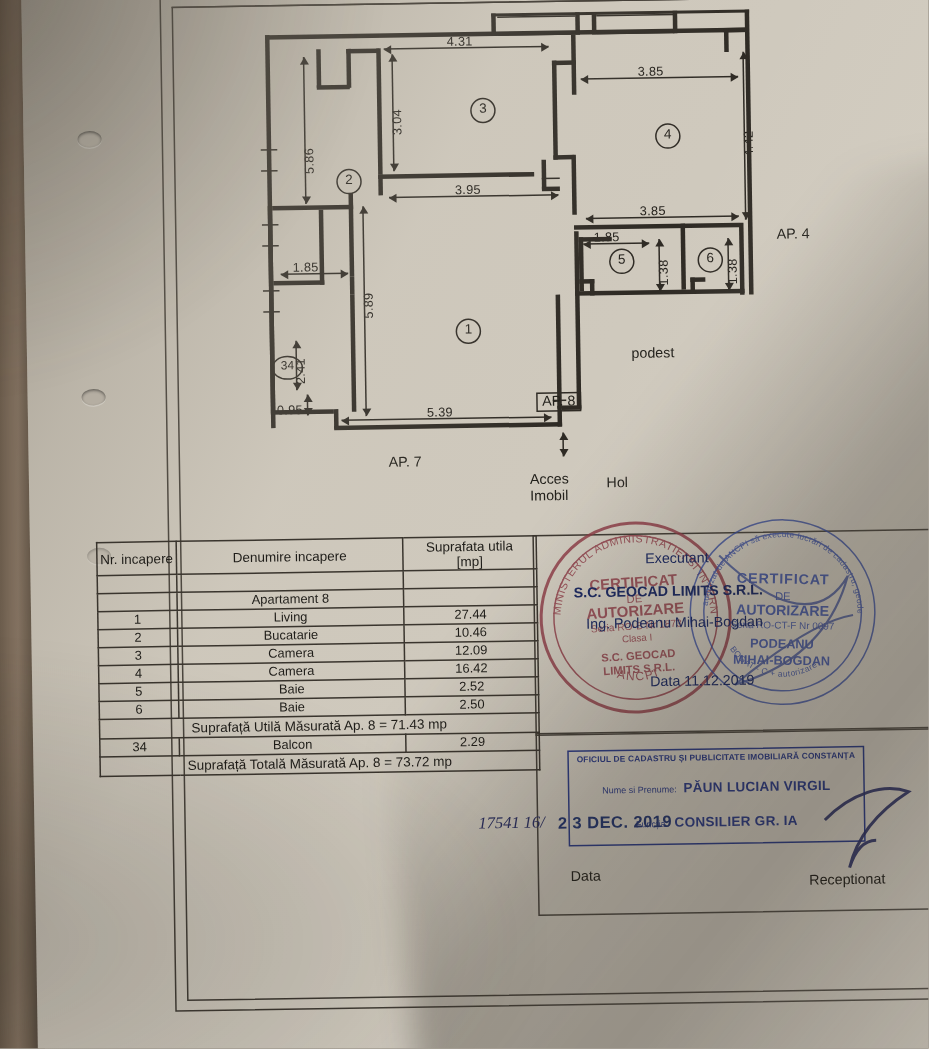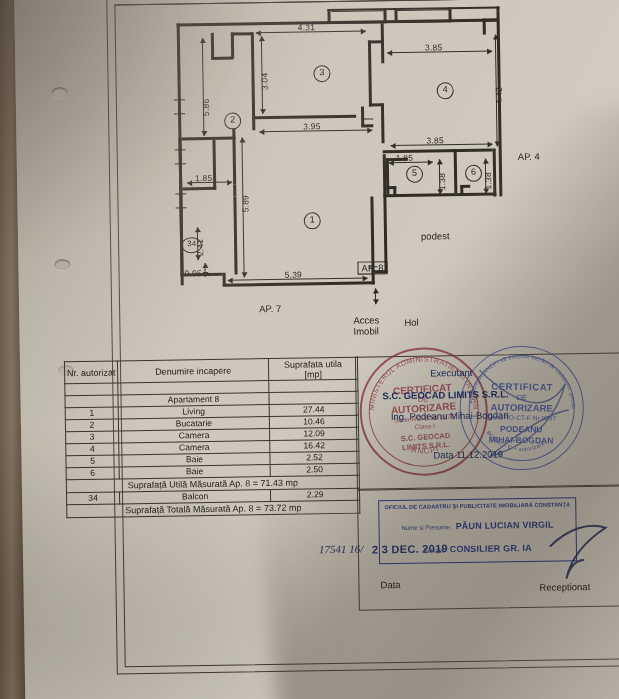--- a/index.html
+++ b/index.html
@@ -266,21 +266,21 @@
     <div class="boxlabel ink" style="left:339px;top:283px;">AP. 8</div>
     <div class="plabel ink" style="left:403px;top:253px;">podest</div>
     <div class="plabel ink" style="left:385px;top:339px;">Hol</div>
     <div class="plabel ink" style="left:334px;top:336px;">Acces</div>
     <div class="plabel ink" style="left:334px;top:347px;">Imobil</div>
     <div class="arrowv ink" style="left:356px;top:310px;height:16px;"></div>
 
     <table class="tbl" style="left:44px;top:378px;">
       <tbody>
           <tr>
-        <th class="c1">Nr. autorizat</th>
+        <th class="c1">Nr. incapere</th>
         <th class="c2">Denumire incapere</th>
         <th class="c3">
           <div>Suprafata utila</div>
           <div>[mp]</div>
         </th>
       </tr>
       <tr>
         <td></td>
         <td></td>
         <td></td>

